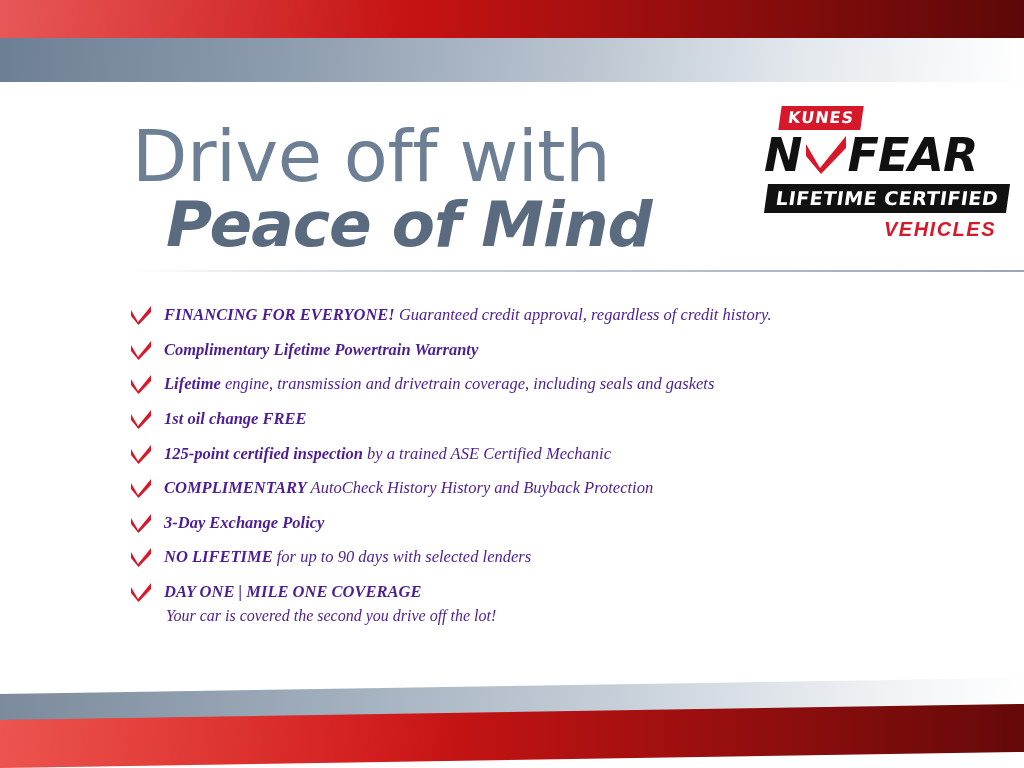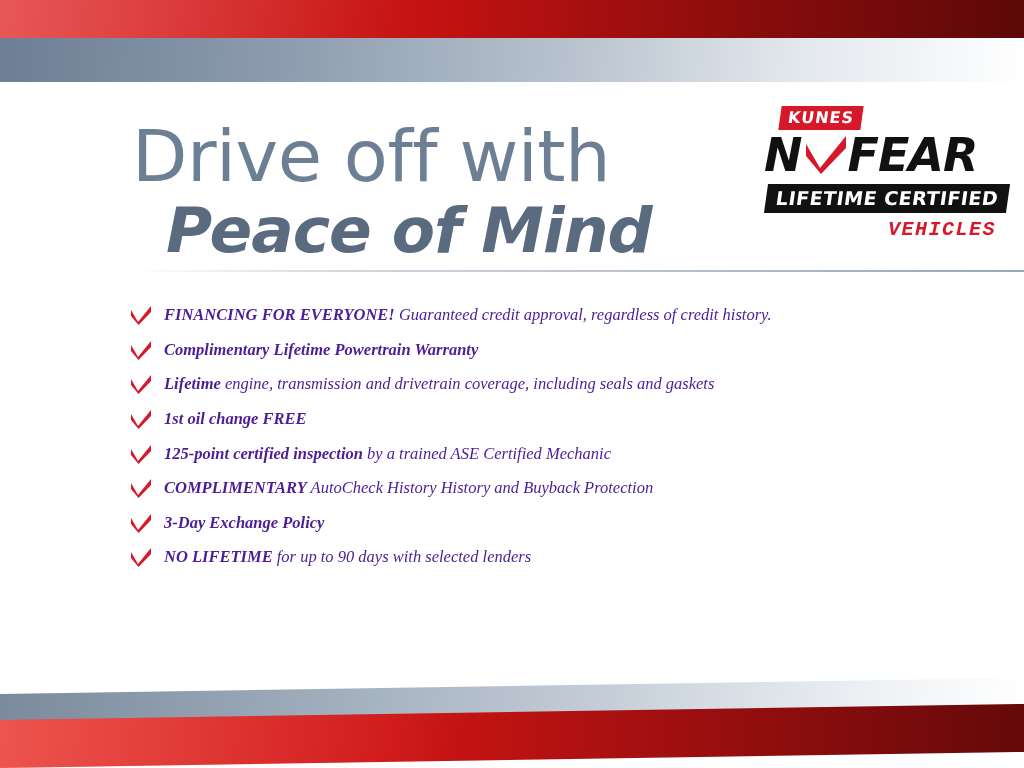--- a/index.html
+++ b/index.html
@@ -93,21 +93,20 @@
     line-height: 1.0;
   }
   .headline .line2 {
     font-family: "DejaVu Sans", sans-serif;
     font-size: 63px;
     font-weight: bold;
     font-style: italic;
     color: #5a6b80;
     letter-spacing: -1px;
     line-height: 1.05;
-    margin-top: 6px;
     margin-left: 34px;
   }
   .headline-rule {
     position: absolute;
     left: 132px;
     top: 270px;
     width: 892px;
     height: 2px;
     background: linear-gradient(90deg, #ffffff 0%, #cfd6de 25%, #9aa7b6 100%);
   }
@@ -169,21 +168,21 @@
     letter-spacing: 0.5px;
     padding: 3px 10px 4px 10px;
     transform: skewX(-8deg);
     white-space: nowrap;
   }
   .logo .vehicles {
     position: absolute;
     right: 6px;
     top: 112px;
     color: #d7182a;
-    font-family: Liberation Mono, monospace;
+    font-family: Liberation Sans, sans-serif;
     font-weight: bold;
     font-style: italic;
     font-size: 20px;
     letter-spacing: 1.5px;
   }
 
   
   .benefits {
     position: absolute;
     left: 130px;
@@ -314,19 +313,28 @@
 
     <div class="benefit">
       <span class="tick">
         <svg width="22" height="20" viewBox="0 0 22 20">
             <path d="M1 5 L8 17 L21 1 L21 7 L8.5 20 L1 11 Z" fill="#d7182a"></path>
           </svg>
       </span>
       <b>NO LIFETIME</b><span> for up to 90 days with selected lenders</span>
     </div>
 
+    <div class="benefit">
+      <span class="tick">
+        <svg width="22" height="20" viewBox="0 0 22 20">
+            <path d="M1 5 L8 17 L21 1 L21 7 L8.5 20 L1 11 Z" fill="#d7182a"></path>
+          </svg>
+      </span>
+      <b>DAY ONE | MILE ONE COVERAGE</b><span></span>
+      <span class="sub">Your car is covered the second you drive off the lot!</span>
+    </div>
 
   </div>
 
   <div class="bottom-grey"></div>
   <div class="bottom-red"></div>
 
 </div>
 
 </body></html>

